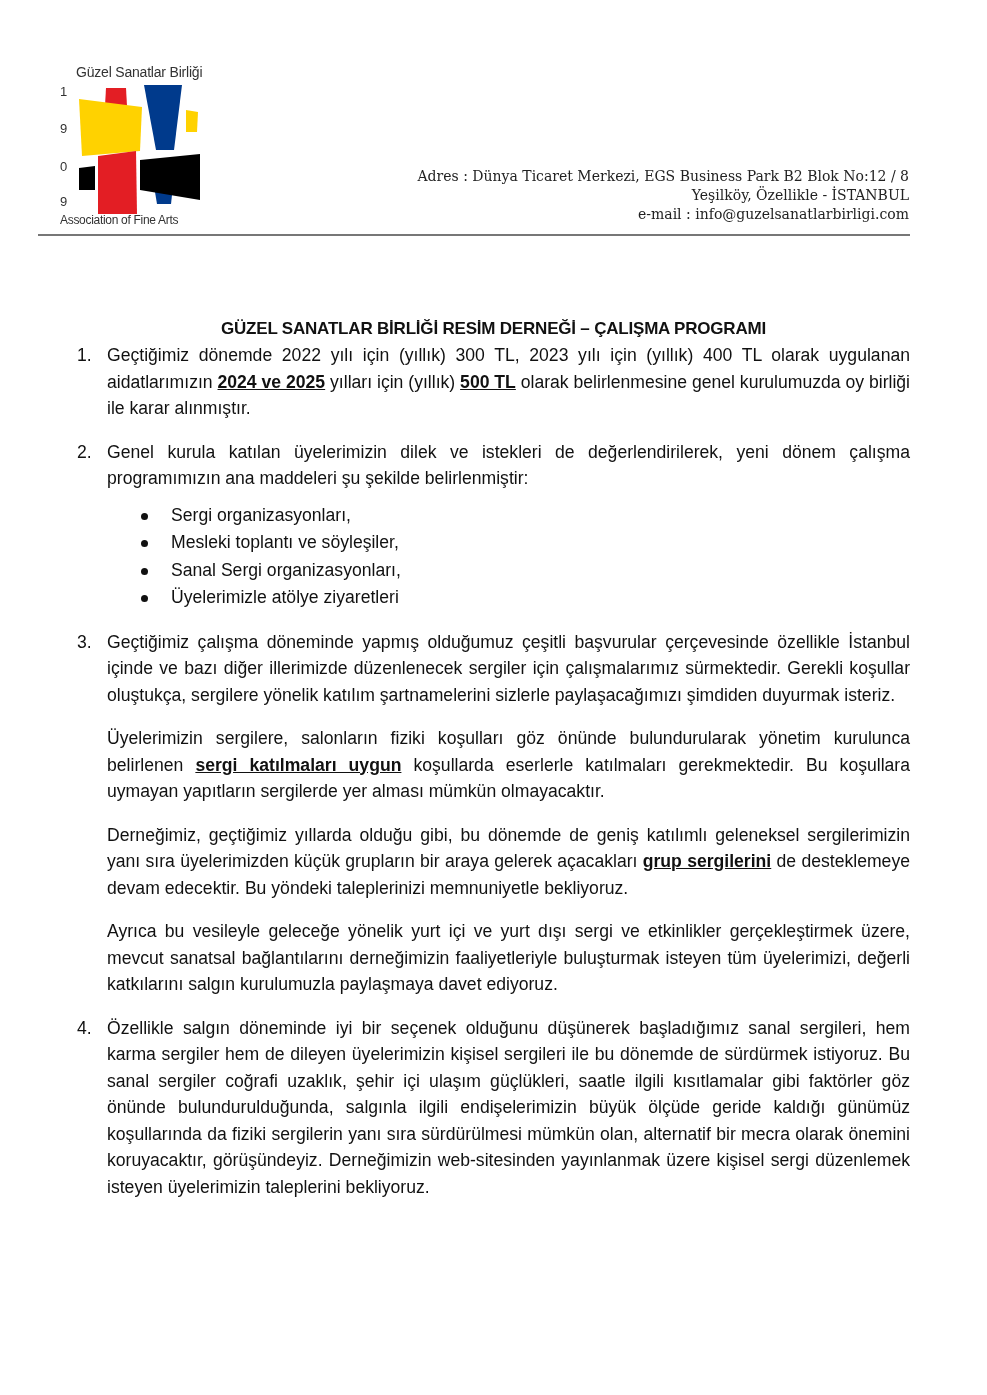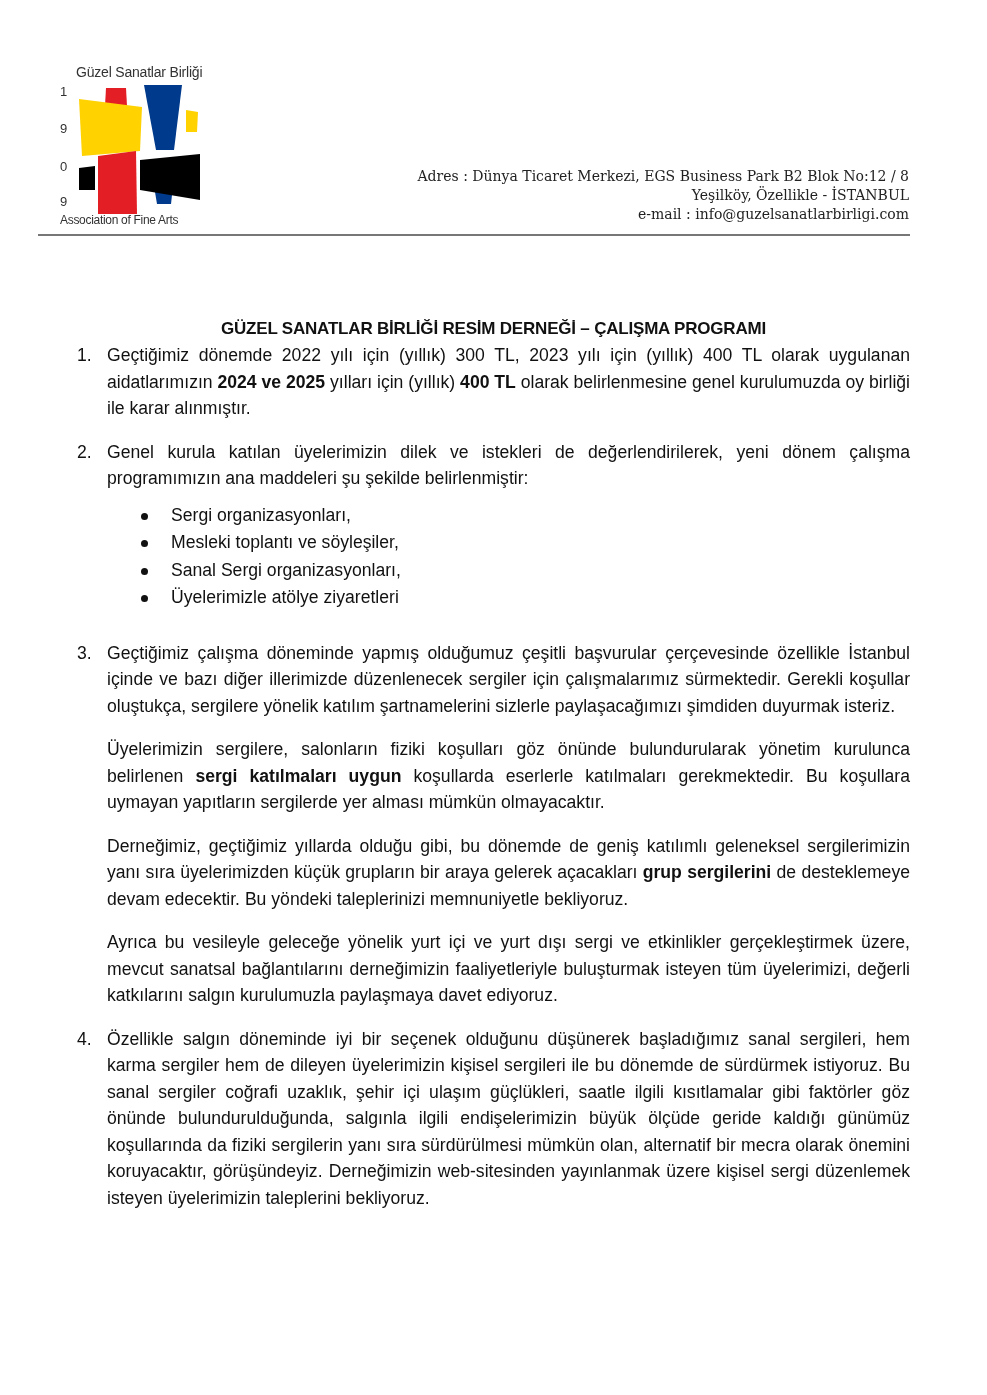--- a/index.html
+++ b/index.html
@@ -11,24 +11,24 @@
   .logo svg { position:absolute; left:0; top:0; }
   .address { position:absolute; right:78px; top:167px; text-align:right; font-family:"DejaVu Serif", serif; font-size:14px; line-height:19px; color:#222; }
   .address div { white-space:nowrap; }
   .header-rule { position:absolute; left:38px; top:234px; width:872px; height:2px; background:#777; }
   .doc-title { position:absolute; left:0; width:987px; top:290px; text-align:center; font-family:"Liberation Sans", sans-serif; font-weight:bold; font-size:17px; letter-spacing:-0.2px;margin-top:29px; }
   .content { position:absolute; left:77px; top:342px; width:833px; font-family:"Liberation Sans", sans-serif; font-size:17.6px; line-height:26.5px; color:#111; }
   .item { position:relative; padding-left:30px; text-align:justify; }
   .num { position:absolute; left:0; top:0; }
   .para { text-align:justify; margin:0; }
   .gap { height:17px; }
-  .bullets { list-style:none; margin:10px 0 11px 0; padding:0 0 0 34px; }
+  .bullets { list-style:none; margin:10px 0 0 0; padding:0 0 0 34px; }
   .bullets li { position:relative; padding-left:30px; line-height:27.5px; text-align:left; }
   .bullets li .dot { position:absolute; left:0; top:11px; width:7px; height:7px; border-radius:50%; background:#111; }
-  b { font-weight:bold; }
+  b { font-weight:bold;text-decoration:underline; }
 </style>
 </head>
 <body>
 
 <div class="logo">
   <svg width="150" height="150" viewBox="0 0 150 150">
 
     <polygon points="48,24 68,24 69,42 47,42" fill="#e31e24"></polygon>
 
     <polygon points="86,21 124,21 116,86 98,86" fill="#003a8c"></polygon>
@@ -60,21 +60,21 @@
 </div>
 
 <div class="header-rule"></div>
 
 <div class="doc-title">GÜZEL SANATLAR BİRLİĞİ RESİM DERNEĞİ – ÇALIŞMA PROGRAMI</div>
 
 <div class="content">
 
   <div class="item">
     <span class="num">1.</span>
-    <p class="para"><span>Geçtiğimiz dönemde 2022 yılı için (yıllık) 300 TL, 2023 yılı için (yıllık) 400 TL olarak uygulanan aidatlarımızın </span><b>2024 ve 2025</b><span> yılları için (yıllık) </span><b>400 TL</b><span> olarak belirlenmesine genel kurulumuzda oy birliği ile karar alınmıştır.</span></p>
+    <p class="para"><span>Geçtiğimiz dönemde 2022 yılı için (yıllık) 300 TL, 2023 yılı için (yıllık) 400 TL olarak uygulanan aidatlarımızın </span><b>2024 ve 2025</b><span> yılları için (yıllık) </span><b>500 TL</b><span> olarak belirlenmesine genel kurulumuzda oy birliği ile karar alınmıştır.</span></p>
   </div>
 
   <div class="gap"></div>
 
   <div class="item">
     <span class="num">2.</span>
     <p class="para">Genel kurula katılan üyelerimizin dilek ve istekleri de değerlendirilerek, yeni dönem çalışma programımızın ana maddeleri şu şekilde belirlenmiştir:</p>
     <ul class="bullets">
       <li><span class="dot"></span><span>Sergi organizasyonları,</span></li>
       <li><span class="dot"></span><span>Mesleki toplantı ve söyleşiler,</span></li>

